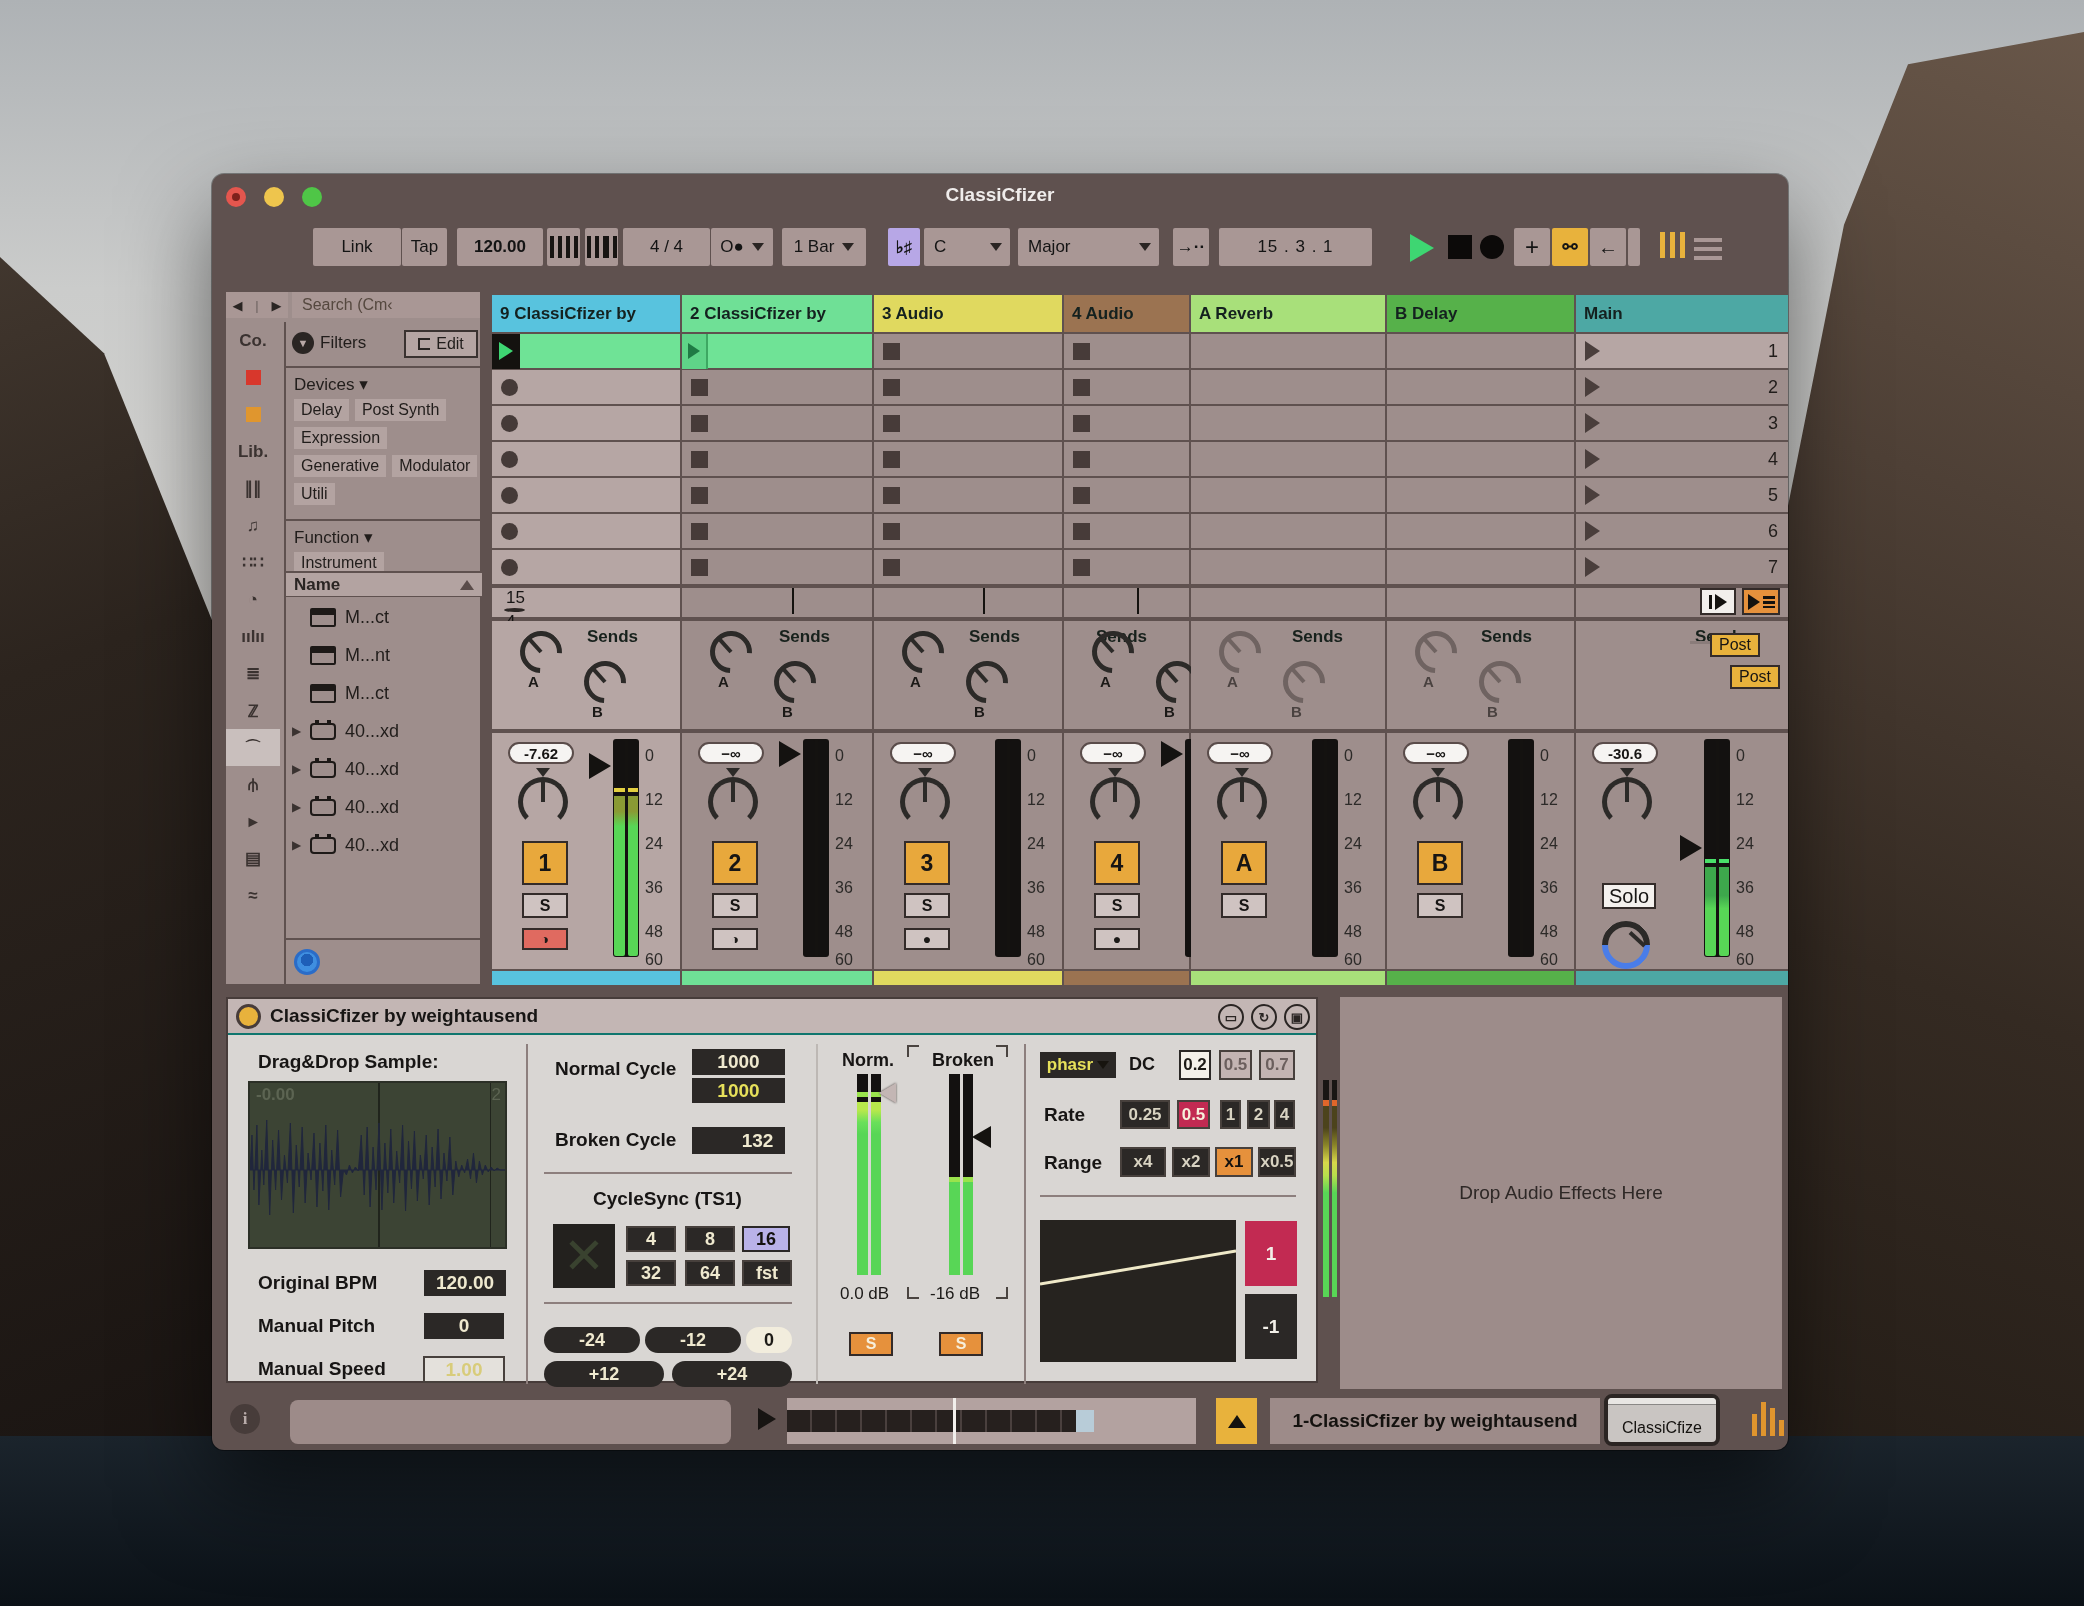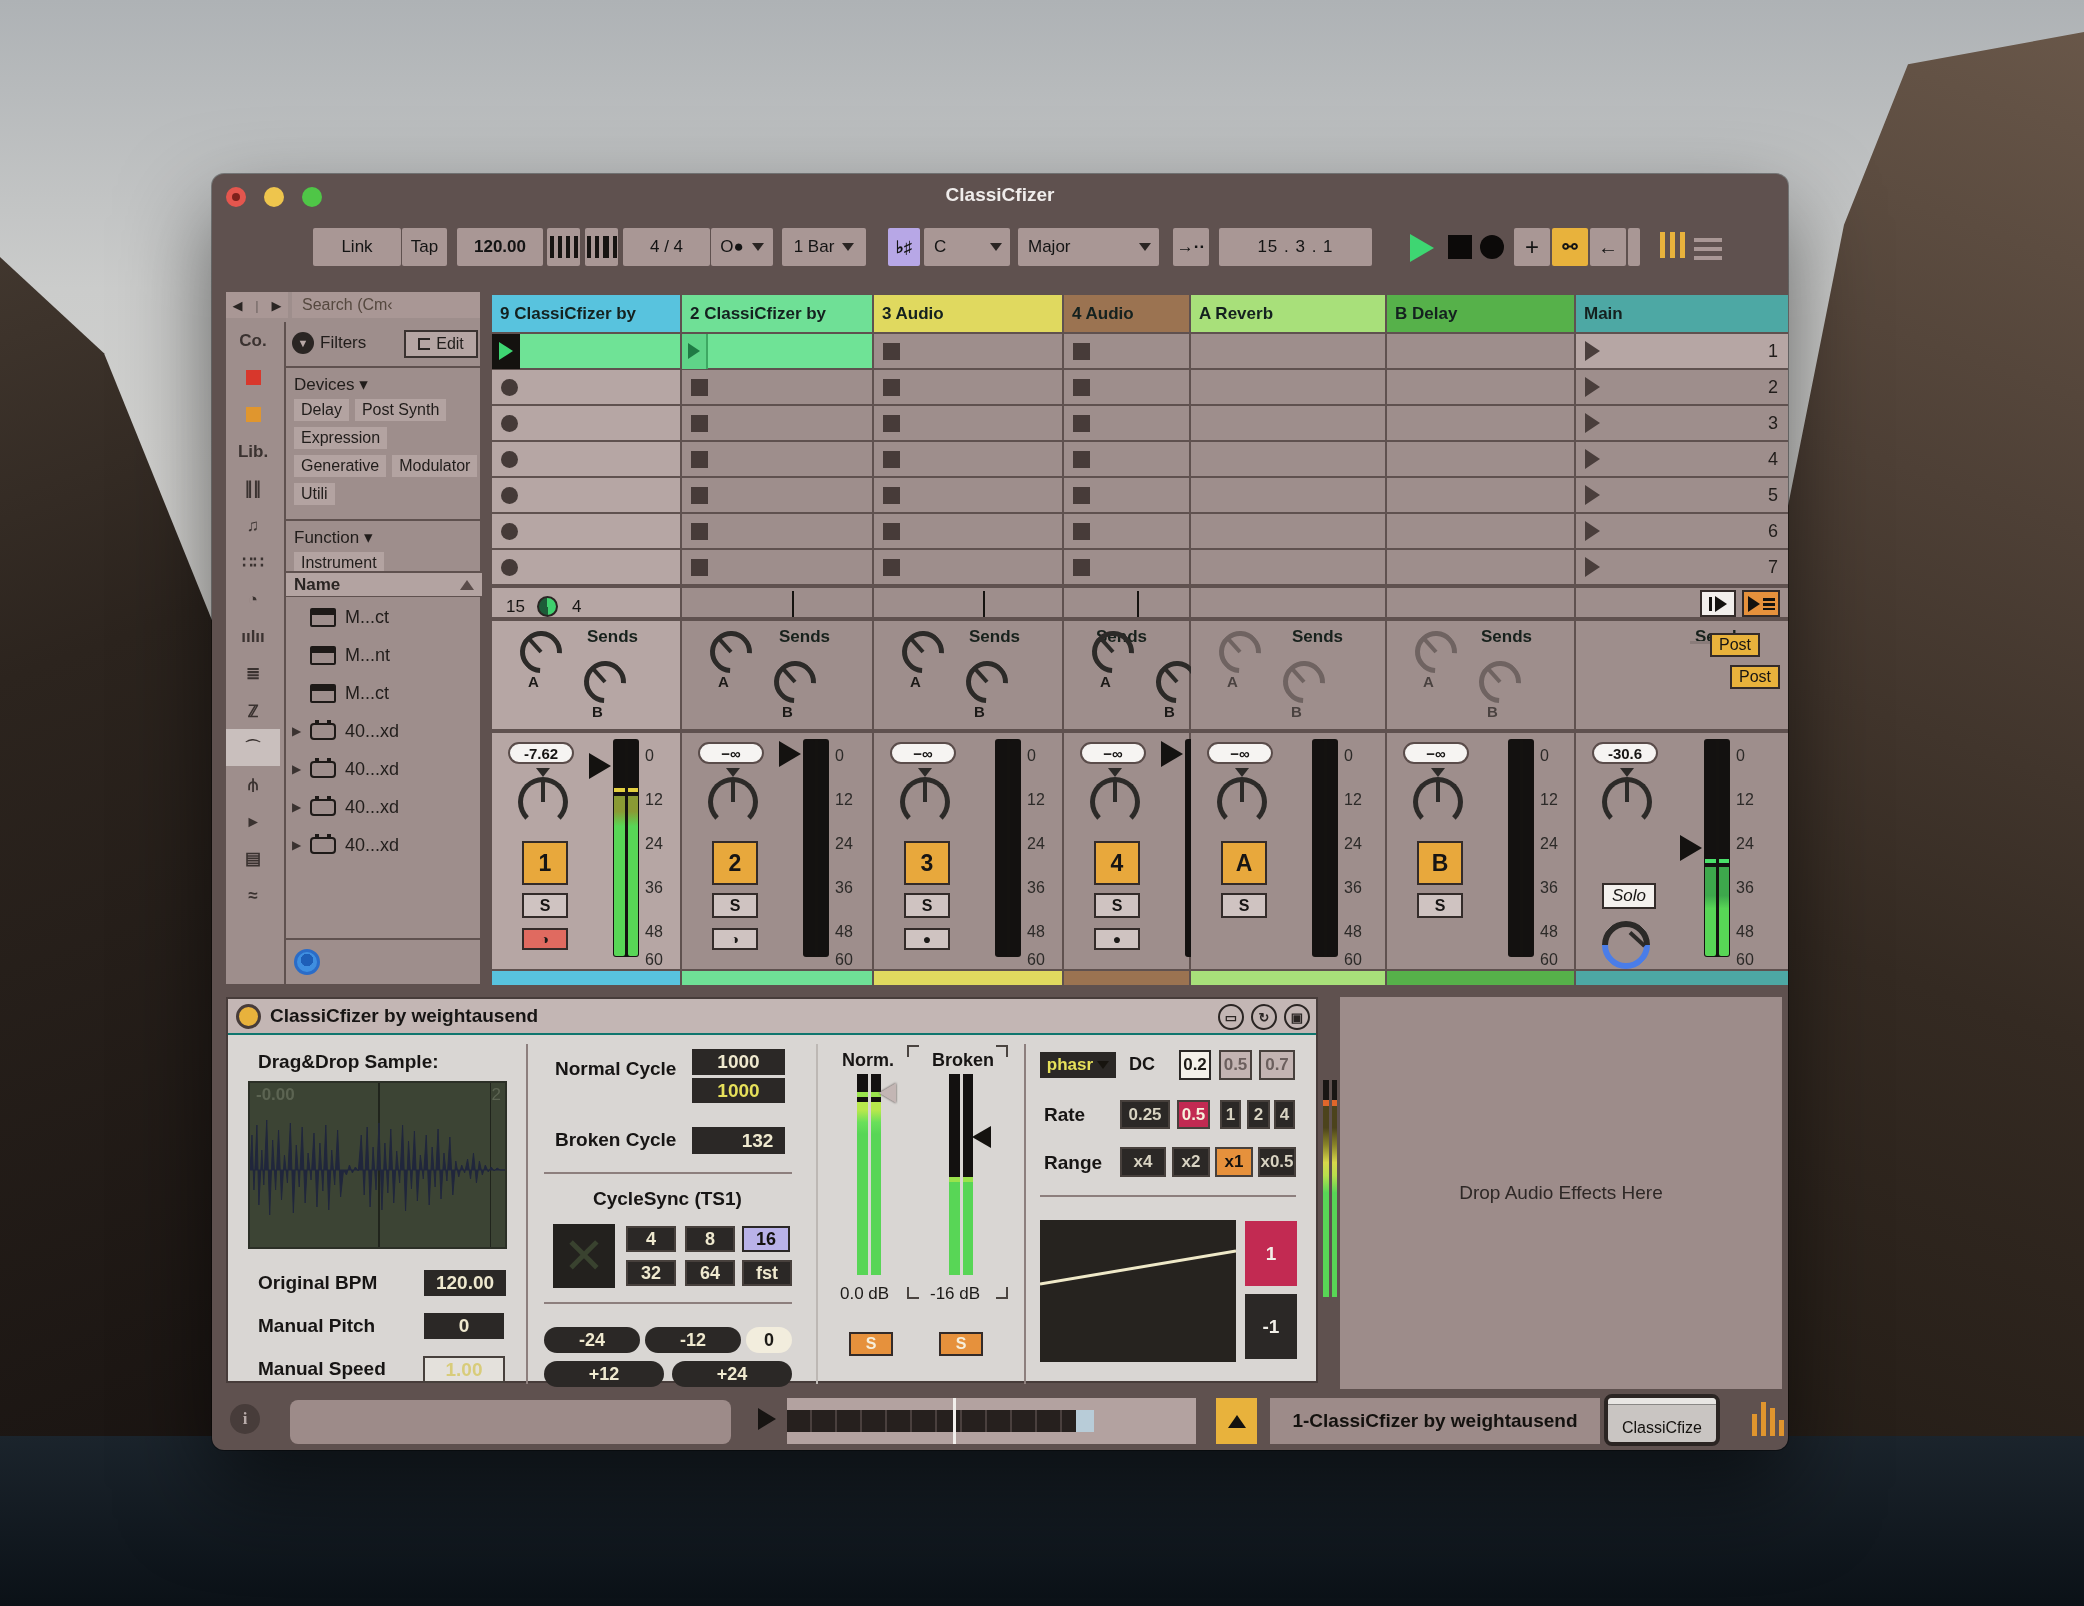--- a/index.html
+++ b/index.html
@@ -76,21 +76,21 @@
 
   
   .session { position:absolute; left:280px; top:121px; width:1298px; height:690px; }
   .col { position:absolute; top:0; height:690px; overflow:hidden; }
   .col-h { position:absolute; top:0; left:0; right:0; height:37px; font-size:17px; font-weight:700; color:#14211f; display:flex; align-items:center; padding-left:8px; border-right:2px solid #5f514f; white-space:nowrap; overflow:hidden; }
   .slot { position:absolute; left:0; height:35px; display:flex; align-items:center; border-right:2px solid #5f514f; }
   .slot .sqstop { width:17px; height:17px; background:#473b39; margin-left:9px; }
   .slot .circ { width:17px; height:17px; border-radius:50%; background:#453a38; margin-left:9px; }
   .scene-num { position:absolute; right:10px; font-size:18px; color:#211d1b; }
   .scene-tri { margin-left:9px; width:0; height:0; border-top:10px solid transparent; border-bottom:10px solid transparent; border-left:15px solid #4a3e3c; }
-  .statusrow { position:absolute; left:0; top:291px; height:33px; right:0; border-right:2px solid #5f514f; border-top:2px solid #5f514f; border-bottom:2px solid #5f514f; display:flex; align-items:flex-end; }
+  .statusrow { position:absolute; left:0; top:291px; height:33px; right:0; border-right:2px solid #5f514f; border-top:2px solid #5f514f; border-bottom:2px solid #5f514f; display:flex; align-items:flex-start;flex-direction:column; }
   .sends { position:absolute; left:0; top:326px; height:108px; right:0; border-right:2px solid #5f514f; }
   .sends-lbl { position:absolute; top:6px; font-size:17px; font-weight:700; color:#17211c; right:42px; white-space:nowrap; }
   .mixer { position:absolute; left:0; top:436px; height:238px; right:0; border-right:2px solid #5f514f; border-top:2px solid #5f514f; }
   .colorstrip { position:absolute; left:0; top:676px; height:14px; right:0; border-right:2px solid #5f514f; }
 
   .knob { border-radius:50%; border:5px solid #2c2a28; border-bottom-color:transparent; position:relative; }
   .knob::after { content:""; position:absolute; left:50%; top:-2px; width:4px; height:55%; background:#2c2a28; transform:translateX(-50%); }
   .knob.gray { border-color:#6f6361; border-bottom-color:transparent; } .knob.gray::after{ background:#6f6361; }
   .knob-cap::before { content:""; position:absolute; left:50%; top:-14px; transform:translateX(-50%); width:0;height:0; border-left:7px solid transparent; border-right:7px solid transparent; border-top:9px solid #2c2a28; }
   .kn-lbl { position:absolute; font-size:15px; font-weight:700; color:#1c1a18; }
@@ -98,21 +98,21 @@
   .vol-pill { position:absolute; left:16px; top:9px; width:66px; height:22px; background:#f6f4f2; border:2px solid #5a4c4a; border-radius:11px; font-size:15px; font-weight:700; display:flex; align-items:center; justify-content:center; }
   .num-btn { position:absolute; left:30px; top:108px; width:46px; height:44px; background:#e8a83c; border:2px solid #332b29; font-size:23px; font-weight:700; display:flex; align-items:center; justify-content:center; }
   .s-btn { position:absolute; left:30px; top:160px; width:46px; height:25px; background:#cfc3c1; border:2px solid #332b29; font-size:16px; font-weight:700; display:flex; align-items:center; justify-content:center; }
   .arm-btn { position:absolute; left:30px; top:195px; width:46px; height:22px; background:#cfc3c1; border:2px solid #332b29; display:flex; align-items:center; justify-content:center; font-size:14px; color:#1c1a18; }
   .arm-btn.on { background:#e06a60; }
   .meter { position:absolute; top:6px; width:26px; height:218px; background:#141210; border-radius:3px; display:flex; gap:3px; padding:1px; }
   .meter i { flex:1; border-radius:2px; }
   .mscale { position:absolute; top:6px; font-size:16px; color:#2c2a28; width:30px; }
   .mscale div { position:absolute; left:0; }
   .fader-tri { position:absolute; width:0; height:0; border-top:13px solid transparent; border-bottom:13px solid transparent; border-left:22px solid #141210; }
-  .solo-btn { position:absolute; left:26px; top:150px; width:54px; height:26px; background:#f4f1ee; border:2px solid #332b29; font-size:17px; display:flex; align-items:center; justify-content:center;font-style:italic; }
+  .solo-btn { position:absolute; left:26px; top:150px; width:54px; height:26px; background:#f4f1ee; border:2px solid #332b29; font-size:20px; display:flex; align-items:center; justify-content:center; }
   .xfade { position:absolute; left:26px; top:188px; width:48px; height:48px; border-radius:50%; border:6px solid #2c2a28; border-top-color:#2c2a28; border-left-color:#4a7de8; border-bottom-color:#4a7de8; transform:rotate(-45deg); }
   .xfade::after { content:""; position:absolute; left:50%; top:50%; width:20px; height:4px; background:#2c2a28; transform:rotate(88deg) translate(2px,-2px); }
   .post-btn { background:#e8b23c; border:2px solid #332b29; font-size:16px; font-weight:400; padding:1px 7px; position:absolute; }
 
   
   .device-row { position:absolute; left:14px; top:823px; width:1556px; height:392px; }
   .device { position:absolute; left:0; top:0; width:1092px; height:386px; background:#d9d6d3; border:2px solid #473c3a; }
   .dev-title { position:absolute; left:0; top:0; width:100%; height:36px; background:#c3b6b4; border-bottom:2px solid #0f766e; }
   .dev-lamp { position:absolute; left:8px; top:5px; width:25px; height:25px; border-radius:50%; background:#e8b23c; border:3px solid #473c3a; }
   .dev-name { position:absolute; left:42px; top:6px; font-size:19px; font-weight:700; color:#171514; }

